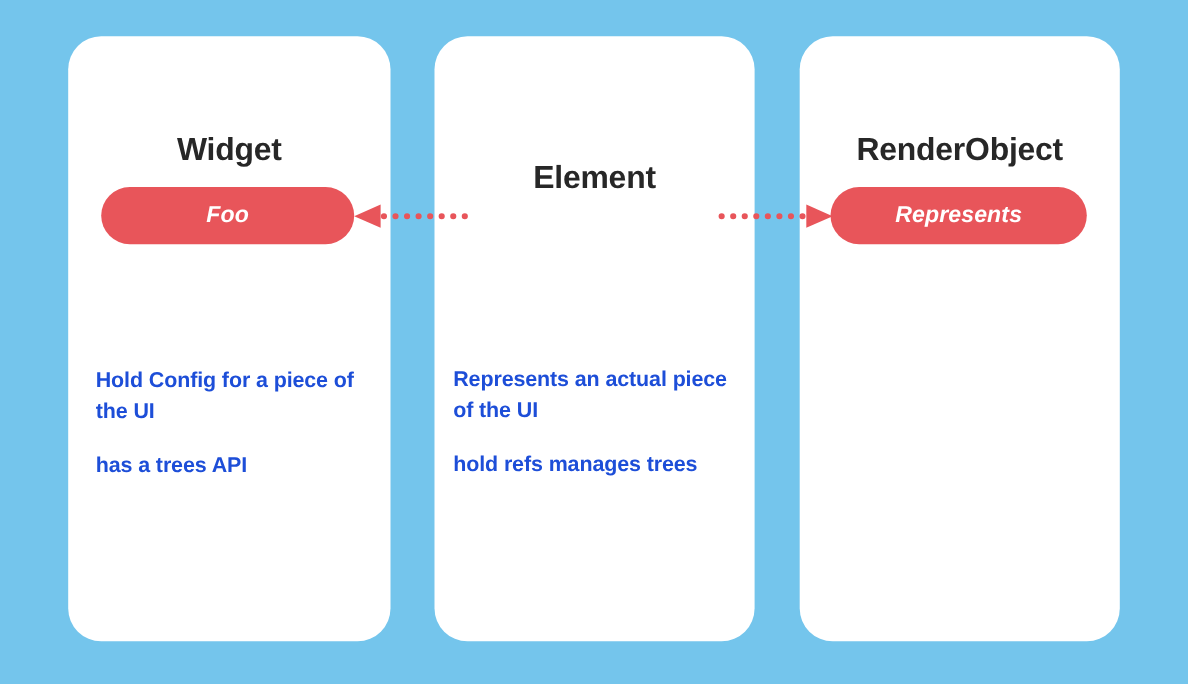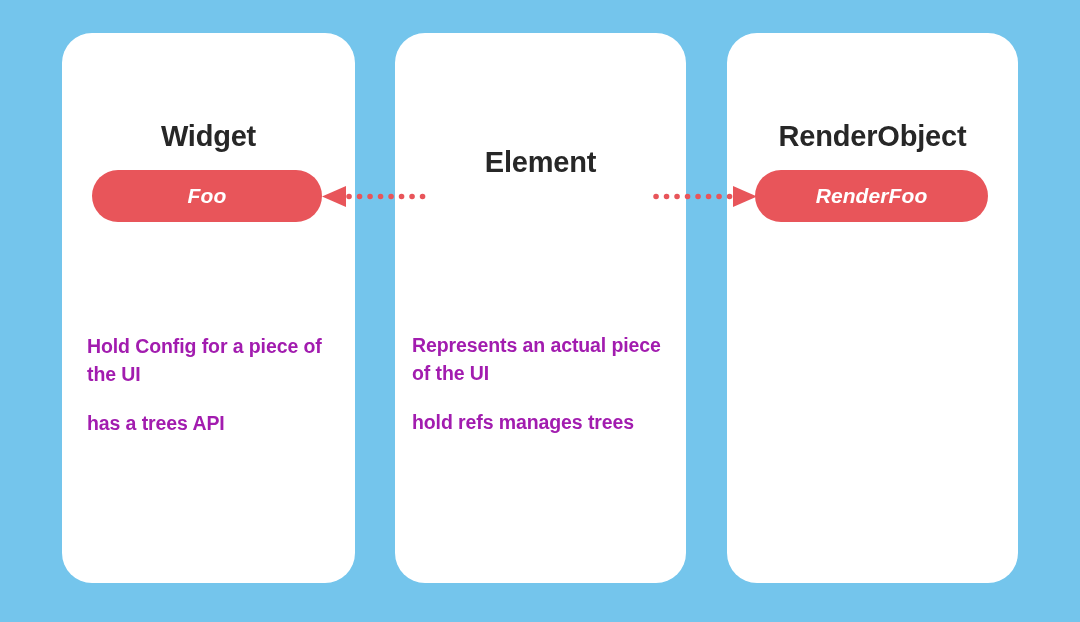--- a/index.html
+++ b/index.html
@@ -83,21 +83,21 @@
 
   .conn-left  { left: 322px; width: 103px; }
   .conn-right { left: 656px; width: 101px; }
 
   
   .card-body {
     position: absolute;
     font-size: 19.5px;
     line-height: 28px;
     font-weight: bold;
-    color: #a21caf;
+    color: #1d4ed8;
     letter-spacing: -0.1px;
   }
 
   .card-1 .card-body { left: 25px; top: 299px; width: 262px; }
   .card-2 .card-body { left: 17px; top: 298px; width: 268px; }
   .card-3 .card-body { left: 15px; top: 298px; width: 275px; }
 
   .body-para + .body-para { margin-top: 21px; }
 </style>
 </head>
@@ -121,21 +121,21 @@
       <p class="body-para">Represents an actual piece of the UI</p>
       <p class="body-para"> hold refs manages trees</p>
     </div>
   </div>
 
 
   <div class="card card-3">
     <div class="card-title">RenderObject</div>
   </div>
 
-  <div class="pill pill-3">RenderFoo</div>
+  <div class="pill pill-3">Represents</div>
 
   <div class="connector conn-left">
     <svg width="103" height="21" viewBox="0 0 103 21">
       <polygon points="0,10.5 24,0 24,21" fill="#e8555a"></polygon>
       <line x1="27" y1="10.5" x2="103" y2="10.5" stroke="#e8555a" stroke-width="5.5" stroke-linecap="round" stroke-dasharray="0.1 10.4"></line>
     </svg>
   </div>
 
   <div class="connector conn-right">
     <svg width="101" height="21" viewBox="0 0 101 21">

